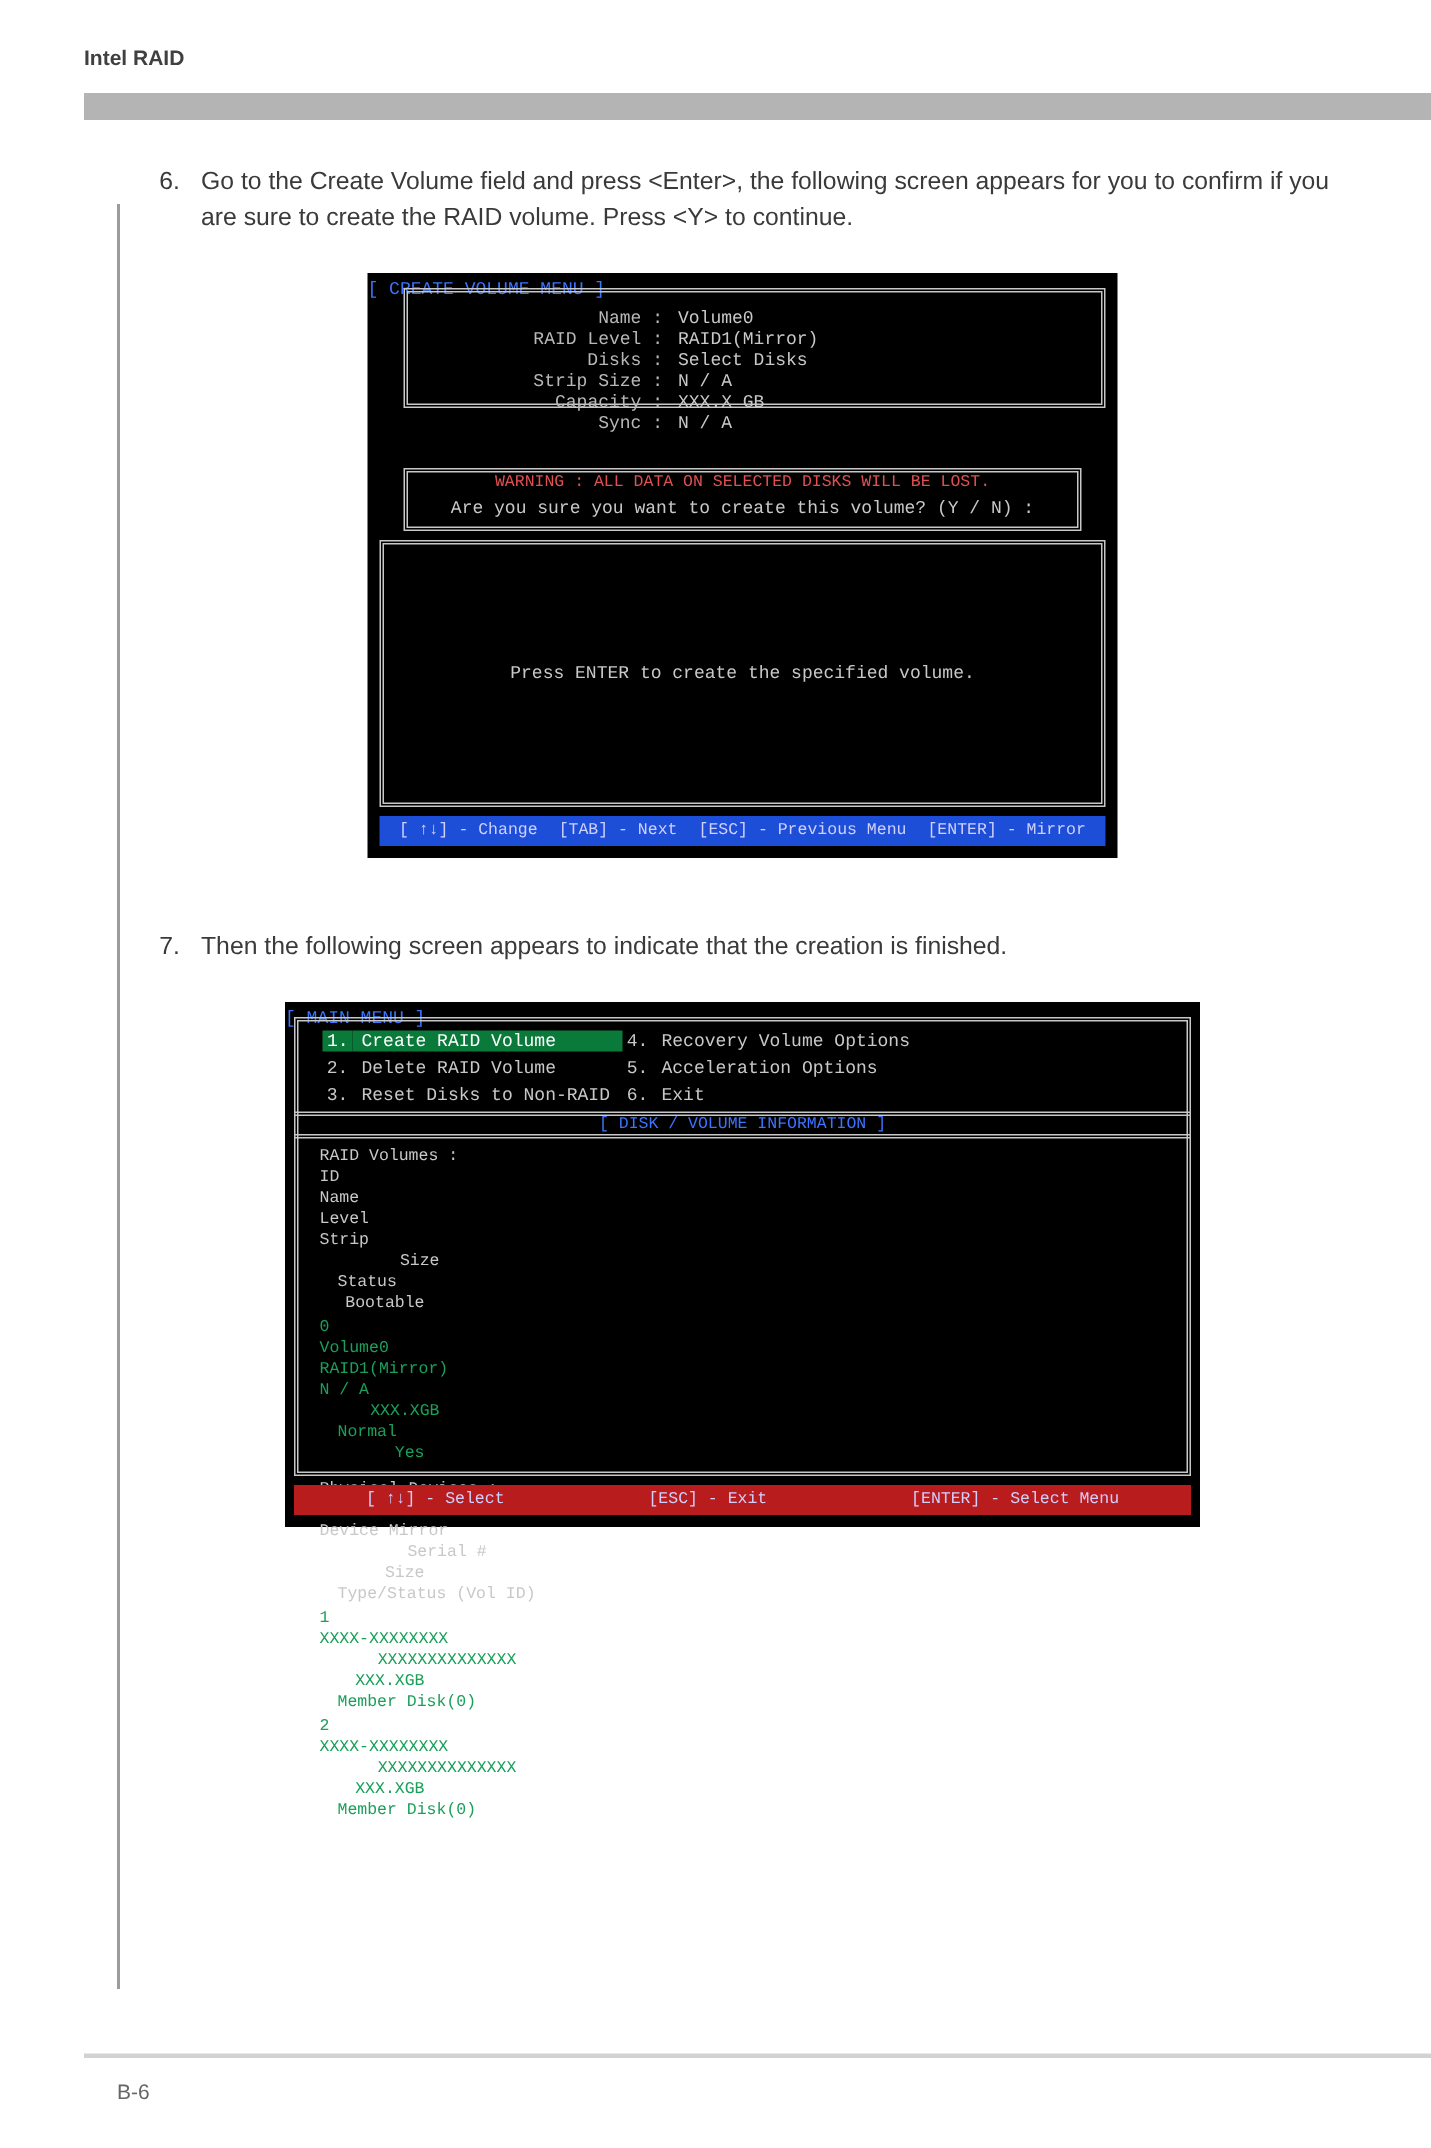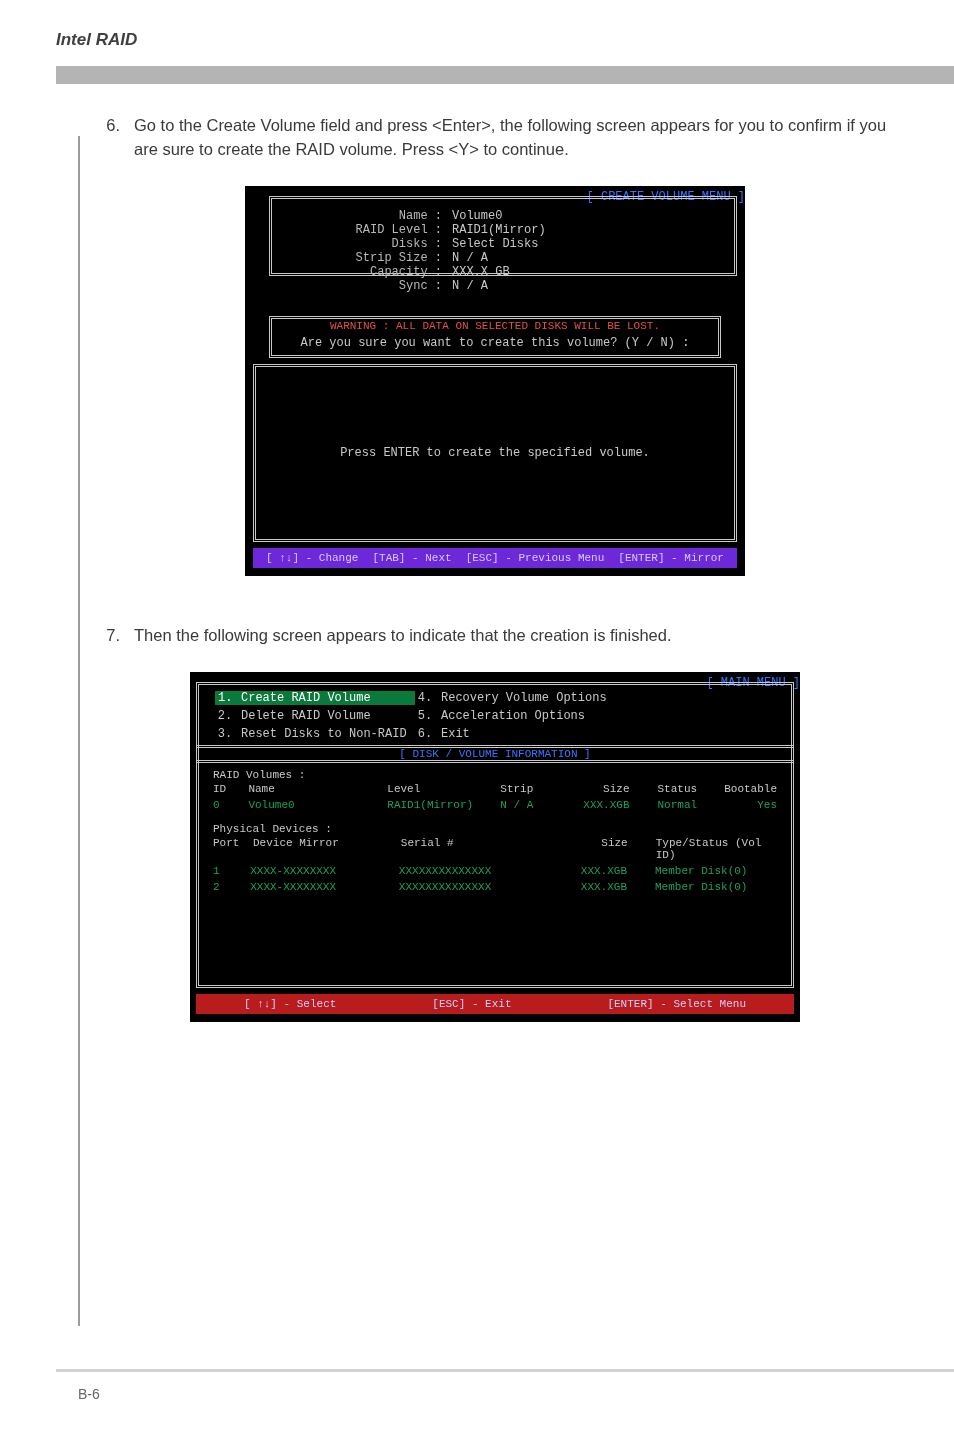--- a/index.html
+++ b/index.html
@@ -5,24 +5,23 @@
   * { box-sizing: border-box; margin: 0; padding: 0; }
   body {
     width: 954px;
     height: 1432px;
     background: #fff;
     font-family: Arial, Helvetica, sans-serif;
     position: relative;
   }
   .page-header {
     padding: 30px 0 10px 56px;
-    font-size: 17px;
+    font-size: 14px;
     font-weight: bold;
     color: #404040;
-    font-style: italic;
   }
   .header-bar {
     height: 18px;
     background: #b4b4b4;
     margin: 6px 0 0 56px;
   }
   .left-rule {
     position: absolute;
     top: 136px;
     left: 78px;
@@ -65,21 +64,21 @@
     color: #b8b8b8;
     font-family: "Courier New", monospace;
     font-size: 12px;
     margin: 10px auto 48px auto;
     position: relative;
   }
   .bios1 { width: 500px; height: 390px; }
   .bios2 { width: 610px; height: 350px; }
 
   .bios .title-wrap {
-    position: absolute; top: 4px; left: 0; right: 0; text-align: right;
+    position: absolute; top: 4px; left: 0; right: 0; text-align: left;
   }
   .bios .title {
     color: #3a74ff; font-size: 12px;
   }
   .bios .dbl-border {
     position: absolute;
     border: 3px double #c8c8c8;
   }
 
   
@@ -97,21 +96,21 @@
   .b1-warn .q { color: #c8c8c8; font-size: 12px; display:block; padding: 3px 0 1px 0; }
 
   .b1-mid {
     position: absolute; top: 178px; left: 8px; right: 8px; bottom: 34px;
     border: 3px double #c8c8c8;
     display: flex; align-items: center; justify-content: center;
     color: #c8c8c8;
   }
   .b1-foot {
     position: absolute; left: 8px; right: 8px; bottom: 8px; height: 20px;
-    background: #6d28d9; color: #d0d0ff;
+    background: #1d4ed8; color: #d0d0ff;
     display: flex; align-items: center; justify-content: space-around;
     font-size: 11px; padding: 0 6px;
   }
 
   
   .b2-outer {
     position: absolute; top: 10px; left: 6px; right: 6px; bottom: 34px;
     border: 3px double #c8c8c8;
   }
   .b2-menu {
@@ -128,33 +127,33 @@
   .b2-menu .lbl { padding-left: 6px; }
 
   .b2-divtitle {
     text-align: center; color:#3a74ff; font-size:11px;
     border-top: 3px double #c8c8c8;
     border-bottom: 3px double #c8c8c8;
     padding: 0;
     margin: 0 -3px;
   }
   .b2-body { padding: 6px 14px; font-size: 11px; }
-  .b2-row { display: flex; gap: 16px; padding: 2px 0; }
+  .b2-row { display: flex; gap: 2px; padding: 2px 0; flex-direction: column; }
   .b2-row span { display:inline-block; }
   .c-id    { width: 24px; }
   .c-name  { width: 152px; }
   .c-level { width: 120px; }
   .c-strip { width: 60px; text-align: left; }
   .c-size  { width: 80px; text-align: right; }
   .c-status{ width: 70px; padding-left: 12px; }
   .c-boot  { width: 70px; text-align: right; }
 
   .p-port  { width: 24px; }
   .p-model { width: 150px; }
-  .p-serial{ width: 170px; }
+  .p-serial{ width: 170px; text-align: center; }
   .p-size  { width: 70px; text-align: right; }
   .p-type  { width: 150px; padding-left: 12px; }
 
   .hdr { color: #c8c8c8; }
   .green { color: #1aa05a; }
   .b2-foot {
     position: absolute; left: 6px; right: 6px; bottom: 8px; height: 20px;
     background: #b91c1c; color: #d0d0ff;
     display: flex; align-items: center; justify-content: space-around;
     font-size: 11px;

